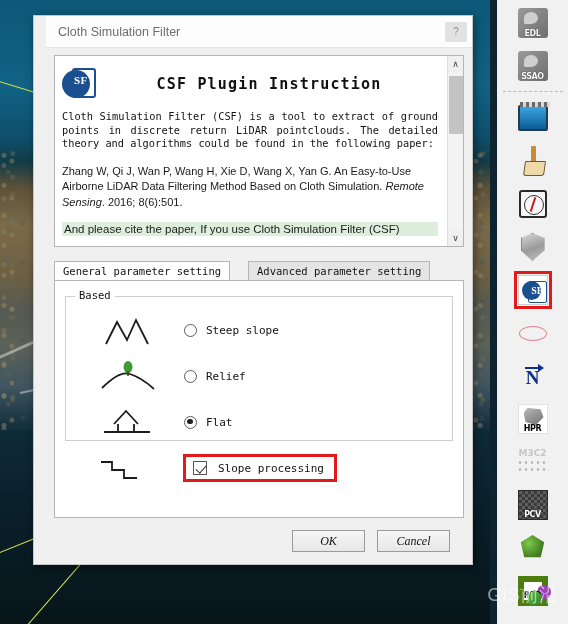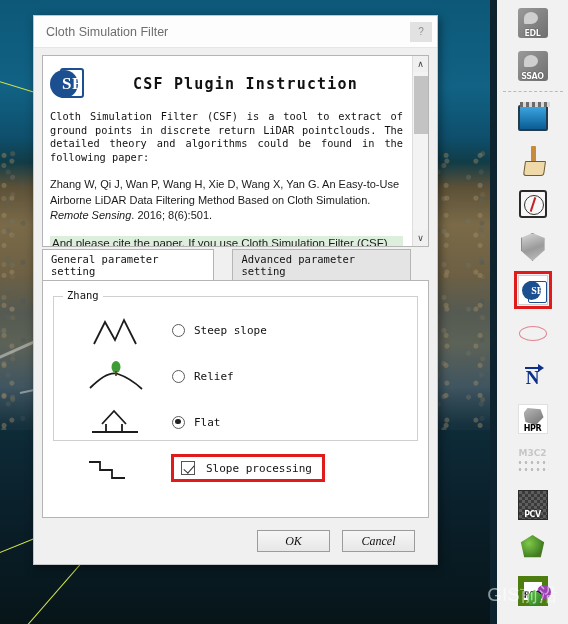--- a/index.html
+++ b/index.html
@@ -227,25 +227,25 @@
     pointer-events: none;
   }
   #csf-tool-highlight {
     left: 1px; top: 1px; right: 1px; bottom: 1px;
   }
 
   
   #csf-dialog {
     position: absolute;
     left: 33px; top: 15px;
-    width: 405px; height: 550px;
+    width: 440px; height: 550px;
     background: #f0f0f0;
     border: 1px solid #c6c6c6;
     box-shadow: 2px 3px 9px rgba(0,0,0,.45);
-    display: flex; flex-direction: column;
+    display: flex; flex-direction: column; padding-left: 12px;
   }
   #dialog-titlebar {
     height: 32px; background: #fdfdfd;
     display: flex; align-items: center;
     padding: 0 5px 0 12px;
     border-bottom: 1px solid #e6e6e6;
   }
   #dialog-title {
     flex: 1; font-size: 12.5px; color: #6e6e6e;
     font-family: "Liberation Sans", sans-serif;
@@ -278,21 +278,21 @@
     border-radius: 50%; background: #1b4f8f;
   }
   #csf-logo .page {
     position: absolute; left: 10px; top: 3px; width: 24px; height: 30px;
     border: 2px solid #1b4f8f; border-radius: 3px;
     background: transparent;
   }
   #csf-logo .sf {
     position: absolute; left: 12px; top: 9px;
     font-family: "Liberation Serif", serif;
-    font-size: 17px; font-weight: bold; color: #fff;
+    font-size: 11px; font-weight: bold; color: #fff;
     letter-spacing: .5px;
   }
   #instruction-title {
     flex: 1; text-align: center;
     font-family: "DejaVu Sans Mono", monospace;
     font-size: 15px; font-weight: bold; color: #111;
     margin-top: 12px; letter-spacing: 1.2px;
   }
   #instruction-paragraph {
     font-family: "DejaVu Sans Mono", monospace;
@@ -563,21 +563,21 @@
   </div>
 
   <div id="tab-bar">
     <div class="tab active">General parameter setting</div>
     <div class="tab">Advanced parameter setting</div>
   </div>
 
   <div id="tab-panel">
 
     <div id="scenes-group">
-      <div id="scenes-legend">Zhang</div>
+      <div id="scenes-legend">Based</div>
 
       <div class="scene-row">
         <div class="scene-thumb">
           <svg width="56" height="40" viewBox="0 0 56 40">
             <polyline points="6,34 17,12 27,30 36,10 48,34" fill="none" stroke="#1c1c1c" stroke-width="1.8"></polyline>
           </svg>
         </div>
         <div class="radio-wrap">
           <span class="radio"></span>
           <span class="radio-label">Steep slope</span>

